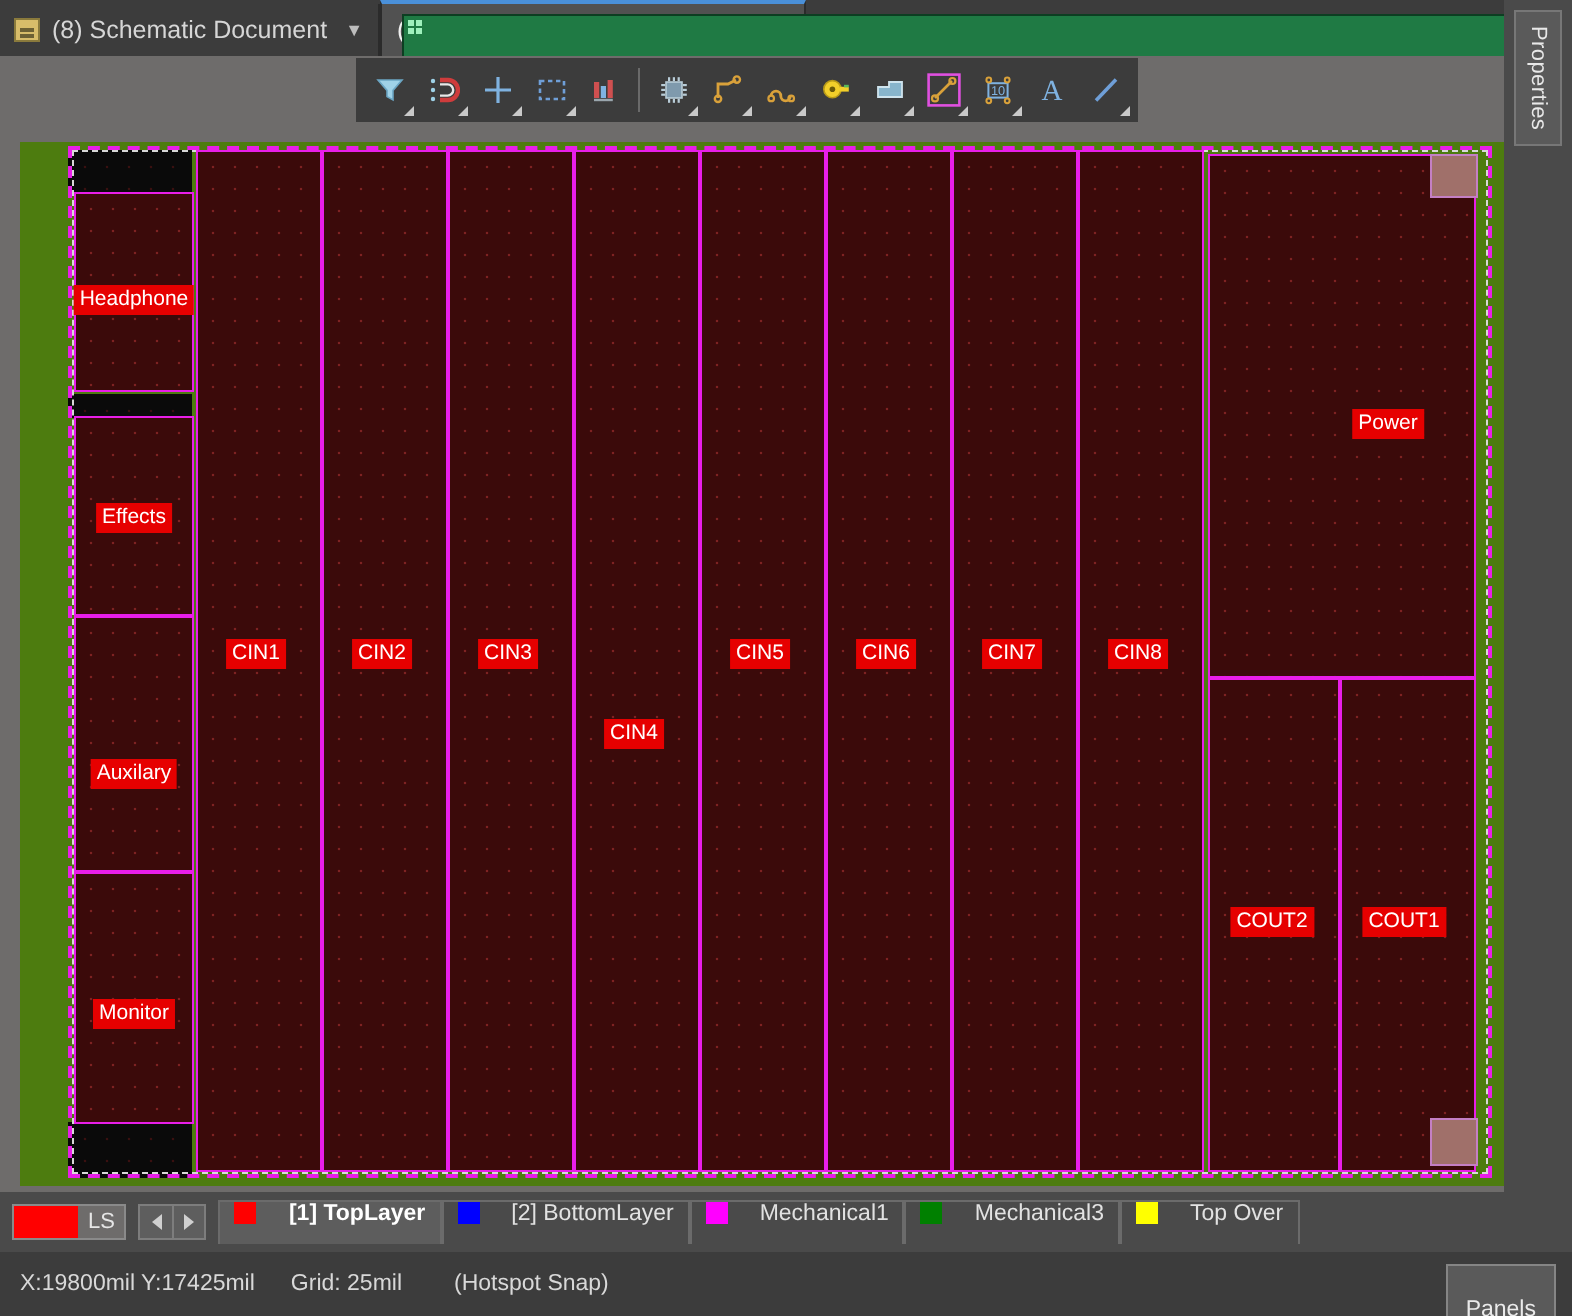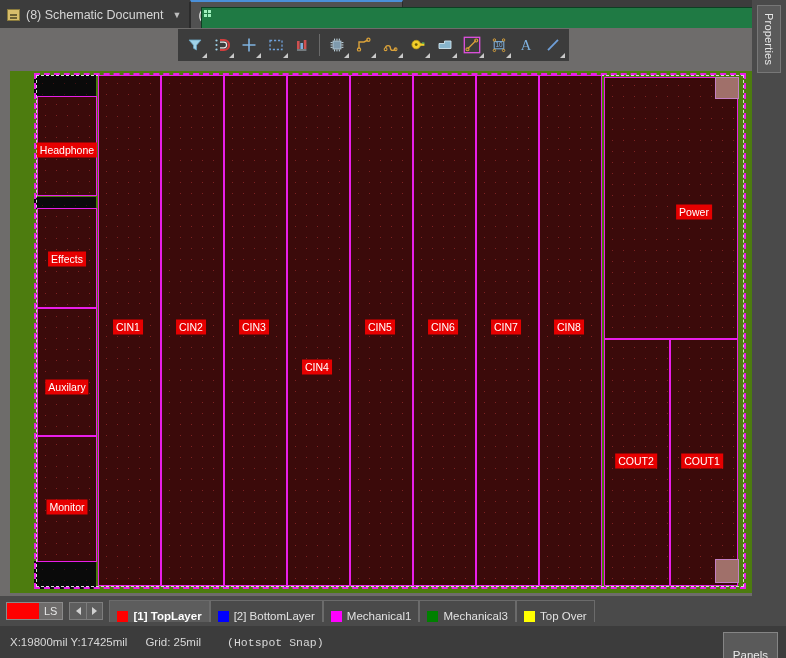--- a/index.html
+++ b/index.html
@@ -149,40 +149,40 @@
   }
   .navbtns { display: flex; margin-right: 6px; }
   .navbtn {
     width: 17px; height: 18px; background: #5e5e5e; border: 1px solid #7d7d7d;
     display: flex; align-items: center; justify-content: center;
   }
   .navbtn:first-child { border-right: none; }
   .arrow-l { border-right: 5px solid #d0d0d0; border-top: 4px solid transparent; border-bottom: 4px solid transparent; }
   .arrow-r { border-left: 5px solid #d0d0d0; border-top: 4px solid transparent; border-bottom: 4px solid transparent; }
   .ltab {
-    display: flex; align-items: flex-end; gap: 5px;
+    display: flex; align-items: flex-start; gap: 16px;
     height: 22px; padding: 0 7px;
     border: 1px solid #6b6b6b; border-bottom: none;
     background: #4a4a4a; color: #e2e2e2; font-size: 11.5px;
     white-space: nowrap; flex: none;
   }
   .ltab.sel { background: #5d5d5d; color: #ffffff; font-weight: bold; }
   .ltab .csw { width: 11px; height: 11px; flex: none; }
 
   
   .statusbar {
     position: absolute; left: 0; top: 626px; width: 786px; height: 32px;
     background: #3c3c3c;
     display: flex; align-items: center;
   }
   .status-text {
     color: #d8d8d8; font-size: 11.5px; padding-left: 10px;
   }
   .status-text.gap1 { padding-left: 18px; }
-  .status-text.gap2 { padding-left: 26px; font-family: Liberation Mono, monospace; }
+  .status-text.gap2 { padding-left: 26px; }
   .panelsbtn {
     position: absolute; right: 8px; top: 6px;
     background: #5a5a5a; border: 1px solid #858585;
     color: #eaeaea; font-size: 11.5px;
     padding: 16px 9px;
   }
 </style>
 </head>
 <body>
 

